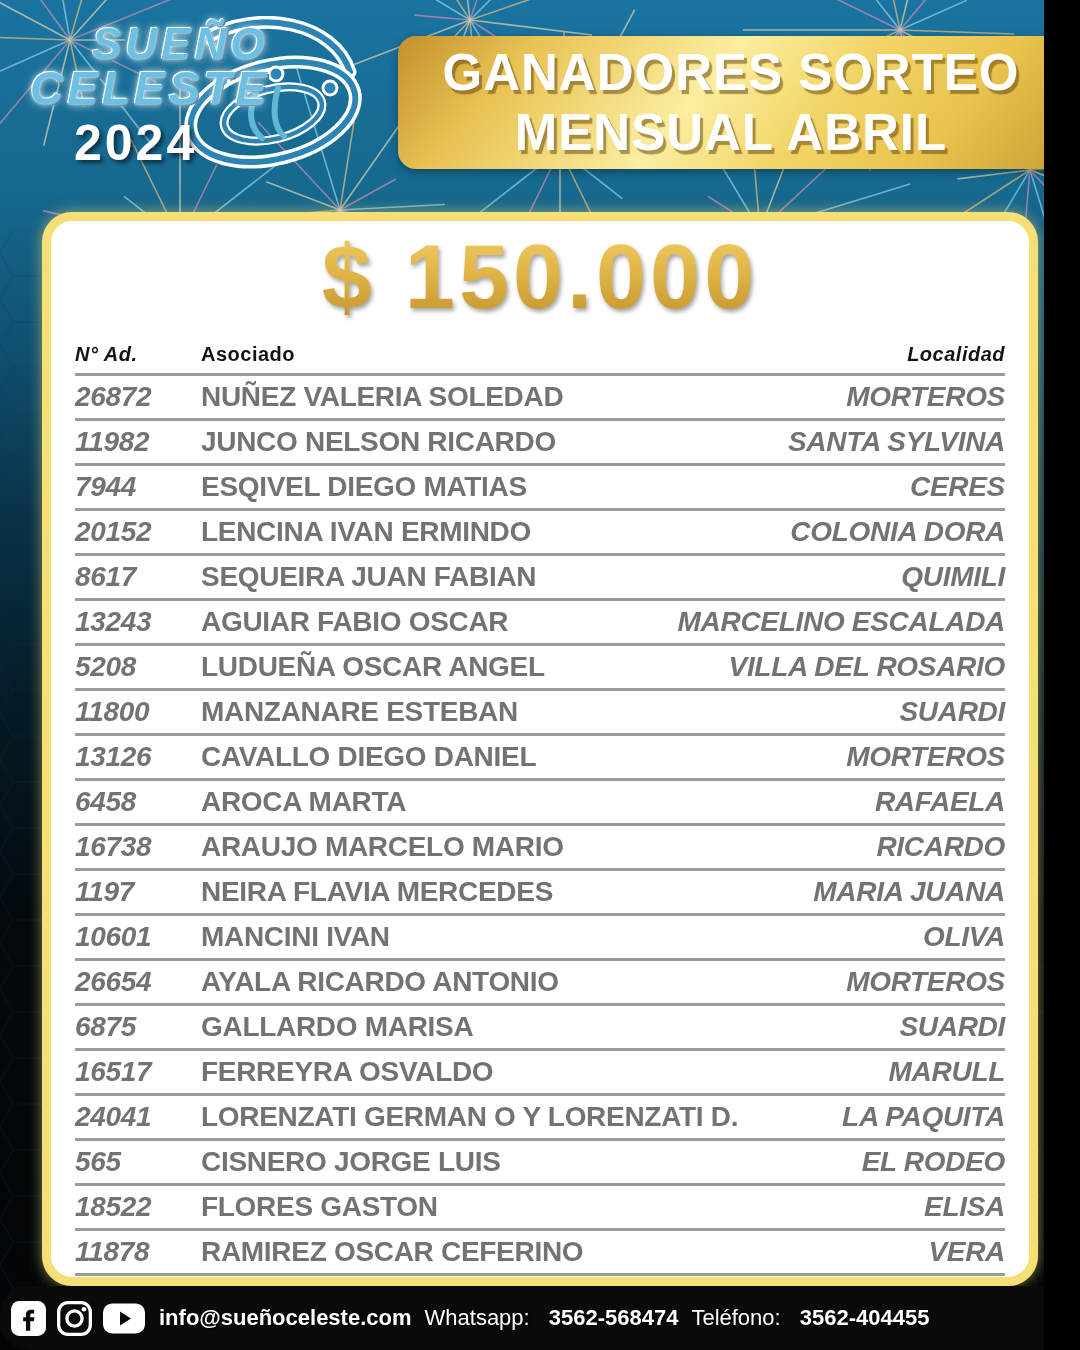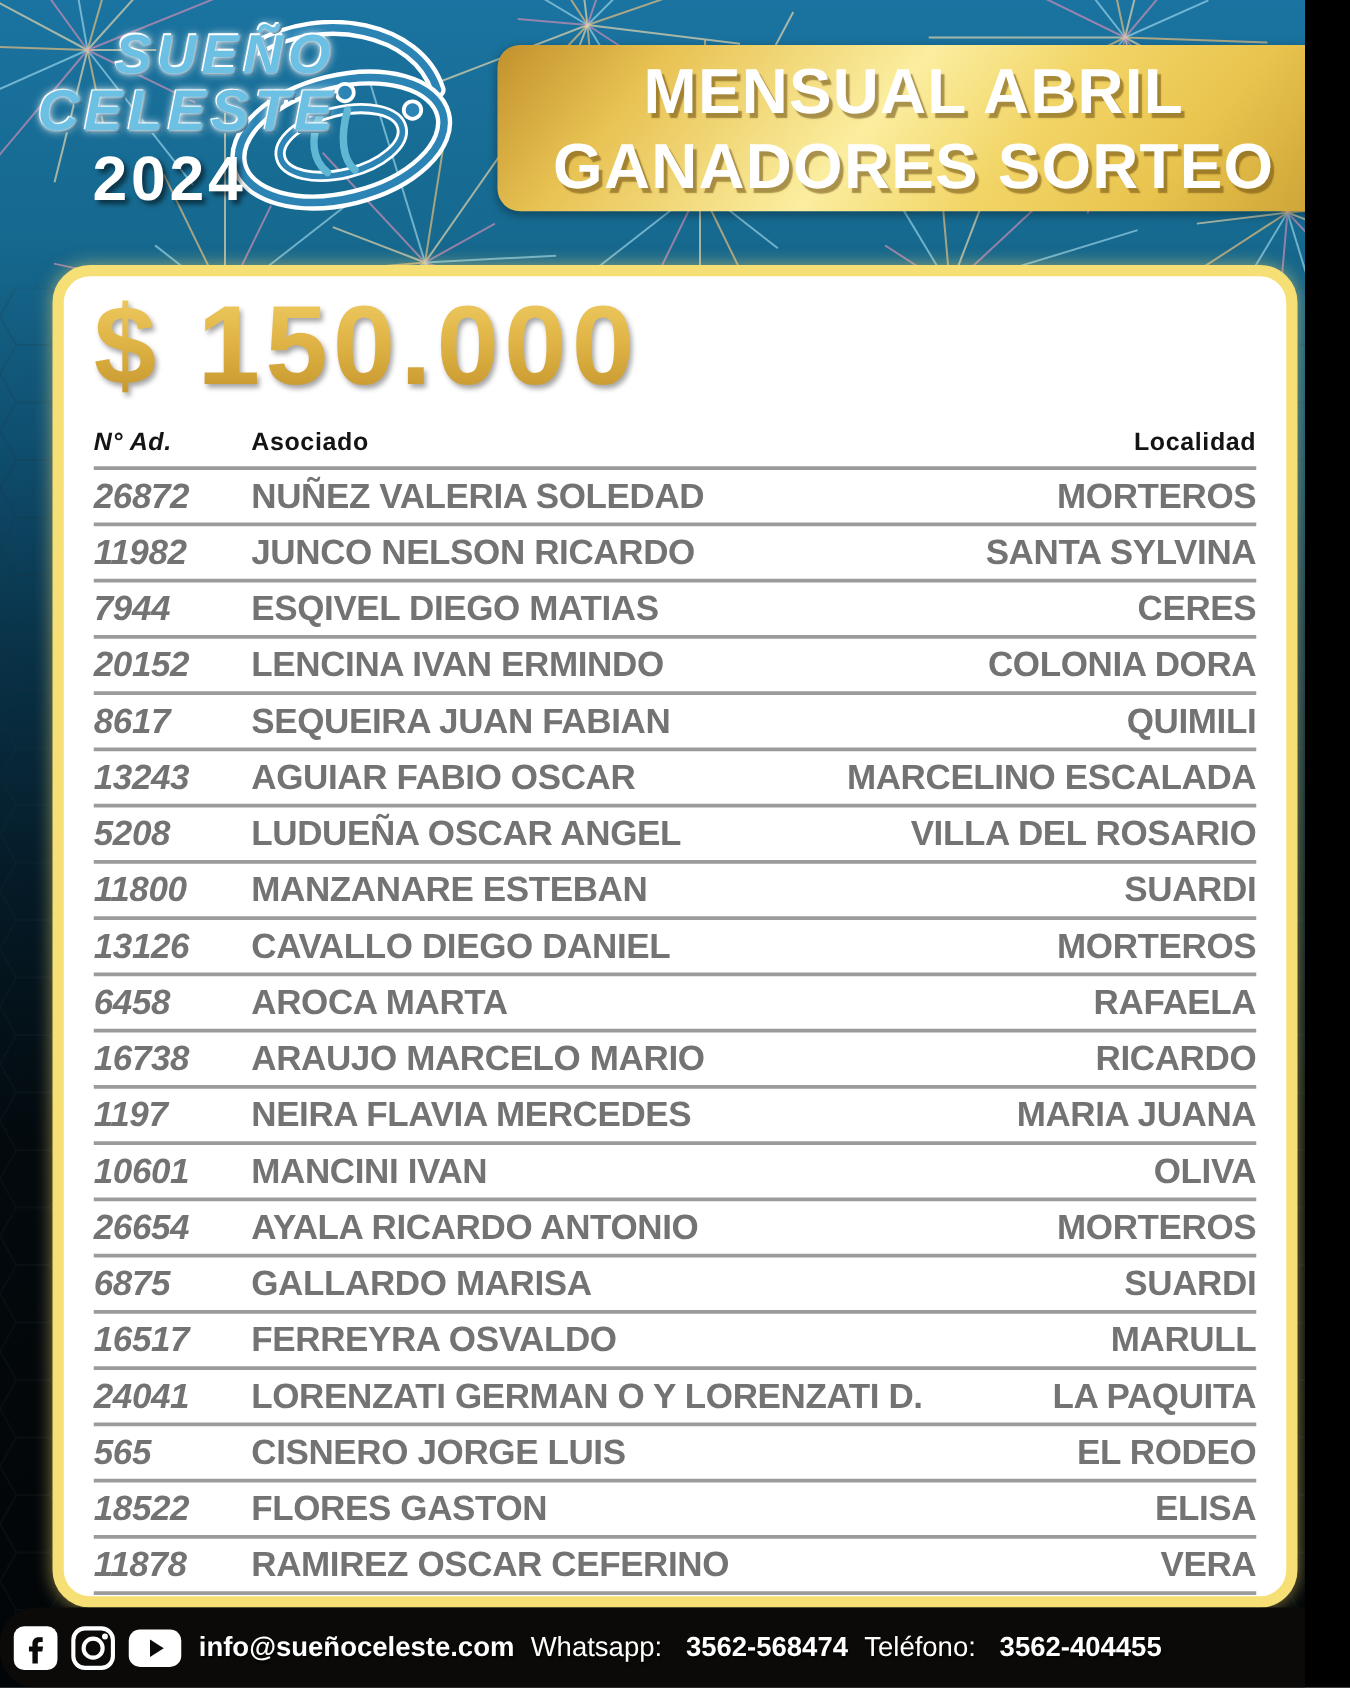--- a/index.html
+++ b/index.html
@@ -40,33 +40,33 @@
   }
 
   
   .card{
     position:absolute;left:42px;top:212px;width:996px;height:1074px;box-sizing:border-box;
     background:#ffffff;border:9px solid var(--card-border,#f6df74);border-radius:30px;
     padding:4px 24px 0 24px;z-index:3;
     box-shadow:0 0 14px rgba(246,223,116,.55);
   }
   .prize{
-    font-size:90px;font-weight:bold;letter-spacing:4px;line-height:104px;
+    text-align:center;font-size:90px;font-weight:bold;letter-spacing:4px;line-height:104px;
     background:linear-gradient(180deg,#f1d06a 0%,#e3b84a 40%,#c08f27 100%);
     -webkit-background-clip:text;background-clip:text;-webkit-text-fill-color:transparent;
     filter:drop-shadow(2px 3px 2px rgba(0,0,0,.35));
   }
   .thead{
     display:flex;align-items:baseline;margin-top:14px;padding-bottom:7px;
     border-bottom:3px solid var(--row-line,#9b9b9b);
     font-size:20px;font-weight:bold;color:#141414;letter-spacing:.5px;
   }
   .c-num{width:126px;flex:none;font-style:italic;}
   .c-name{flex:1;}
-  .c-loc{flex:none;text-align:right;margin-left:auto;}
+  .c-loc{flex:none;text-align:right;margin-left:auto;font-style:italic;}
   .trow{
     display:flex;align-items:flex-start;padding:4px 0;
     border-bottom:3px solid var(--row-line,#9b9b9b);
     font-size:28px;font-weight:bold;color:#737373;letter-spacing:-0.3px;
     line-height:34px;white-space:nowrap;
   }
 
   
   .footer{
     position:absolute;left:0;bottom:0;width:1080px;height:64px;box-sizing:border-box;
@@ -224,22 +224,22 @@
       <path d="M100 72 C 94 94, 96 112, 106 120" stroke="#5fb7d4" stroke-width="6"></path>
     </g>
     <g stroke="#ffffff" stroke-width="3" fill="#2b84b4">
       <circle cx="44" cy="64" r="7"></circle>
       <circle cx="98" cy="58" r="7"></circle>
       <circle cx="152" cy="72" r="7"></circle>
     </g>
   </svg>
 
   <div class="banner">
+    <div class="banner-line">GANADORES SORTEO</div>
     <div class="banner-line">MENSUAL ABRIL</div>
-    <div class="banner-line">GANADORES SORTEO</div>
   </div>
 
   <div class="card">
     <div class="prize">$ 150.000</div>
 
     <div class="thead">
       <span class="c-num">N° Ad.</span>
       <span class="c-name">Asociado</span>
       <span class="c-loc">Localidad</span>
     </div>

